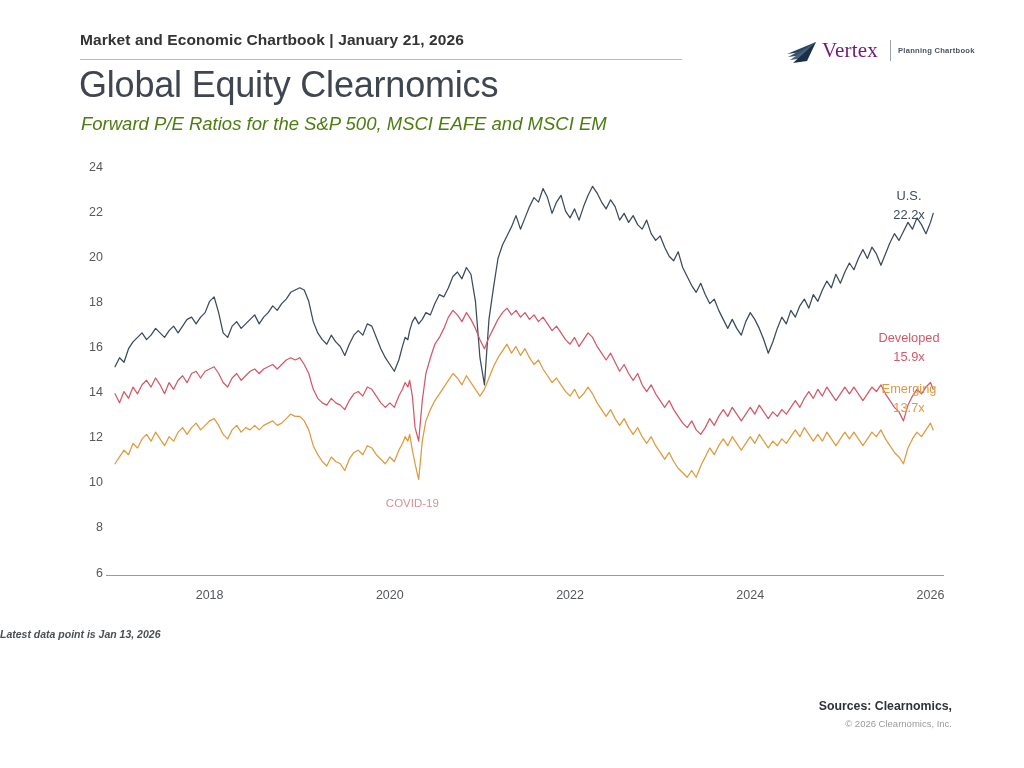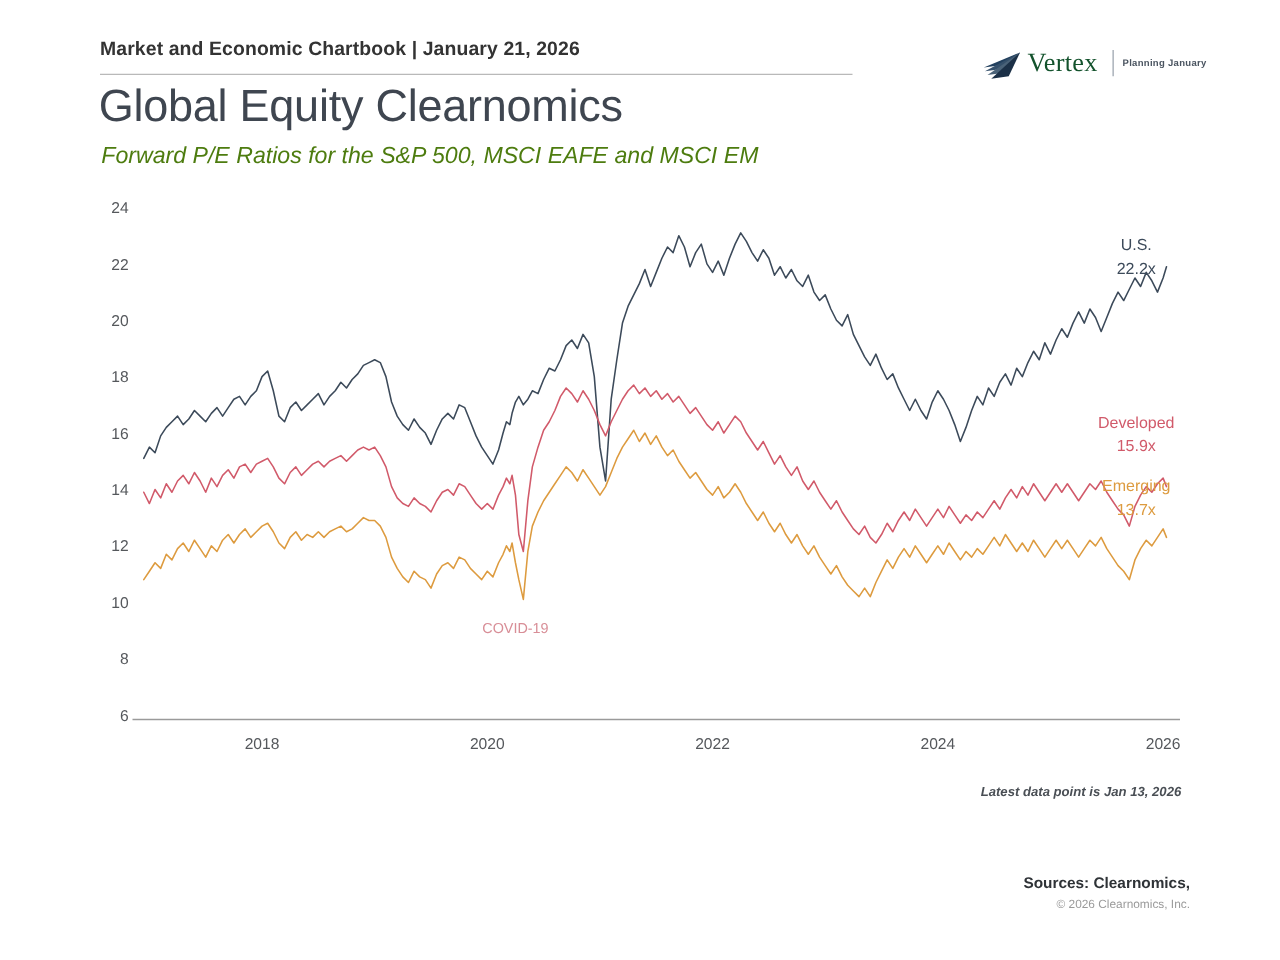--- a/index.html
+++ b/index.html
@@ -76,21 +76,21 @@
     left: 0; top: 3px;
     width: 34px; height: 24px;
   }
   #logo-wordmark {
     position: absolute;
     left: 36px;
     top: 0px;
     font-family: "Liberation Serif", serif;
     font-size: 21px;
     font-weight: 400;
-    color: #14532d;
+    color: #701a75;
     letter-spacing: 0.2px;
   }
   #logo-divider {
     position: absolute;
     left: 104px;
     top: 2px;
     width: 1px;
     height: 21px;
     background: #9aa3ad;
   }
@@ -154,21 +154,20 @@
     font-family: "Liberation Sans", sans-serif;
     text-anchor: middle;
   }
 
   
   #latest-note {
     position: absolute;
     left: 0;
     top: 628px;
     width: 945px;
-    text-align: right;
     font-size: 10.5px;
     font-style: italic;
     font-weight: 700;
     color: #4a4f55;
   }
   #sources-block {
     position: absolute;
     left: 0;
     top: 698px;
     width: 952px;
@@ -204,21 +203,21 @@
 
   <div id="logo-block">
     <svg id="logo-mark" viewBox="0 0 34 24">
       <polygon points="1,13 30,1 16,11" fill="#22405e"></polygon>
       <polygon points="2,16 30,1 17,14" fill="#35506b"></polygon>
       <polygon points="4,19 30,1 19,17" fill="#4a6278"></polygon>
       <polygon points="7,22 30,1 21,20" fill="#1b3047"></polygon>
     </svg>
     <div id="logo-wordmark">Vertex</div>
     <div id="logo-divider"></div>
-    <div id="logo-tagline">Planning January</div>
+    <div id="logo-tagline">Planning Chartbook</div>
   </div>
 </div>
 
 <div id="chart-area">
   <svg id="plot-svg" viewBox="0 0 1024 768">
     <g id="y-ticks">
         <text x="103" y="576.5" class="ytick-label">6</text>
         <text x="103" y="531.3888888888889" class="ytick-label">8</text>
         <text x="103" y="486.27777777777777" class="ytick-label">10</text>
         <text x="103" y="441.1666666666667" class="ytick-label">12</text>

